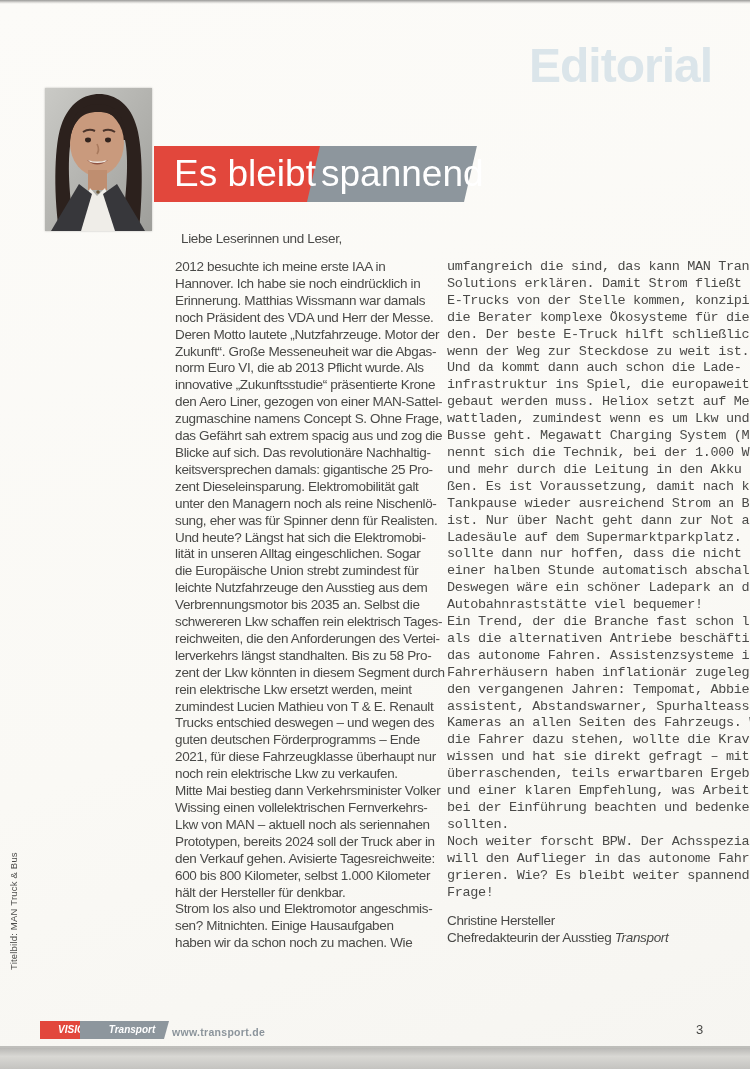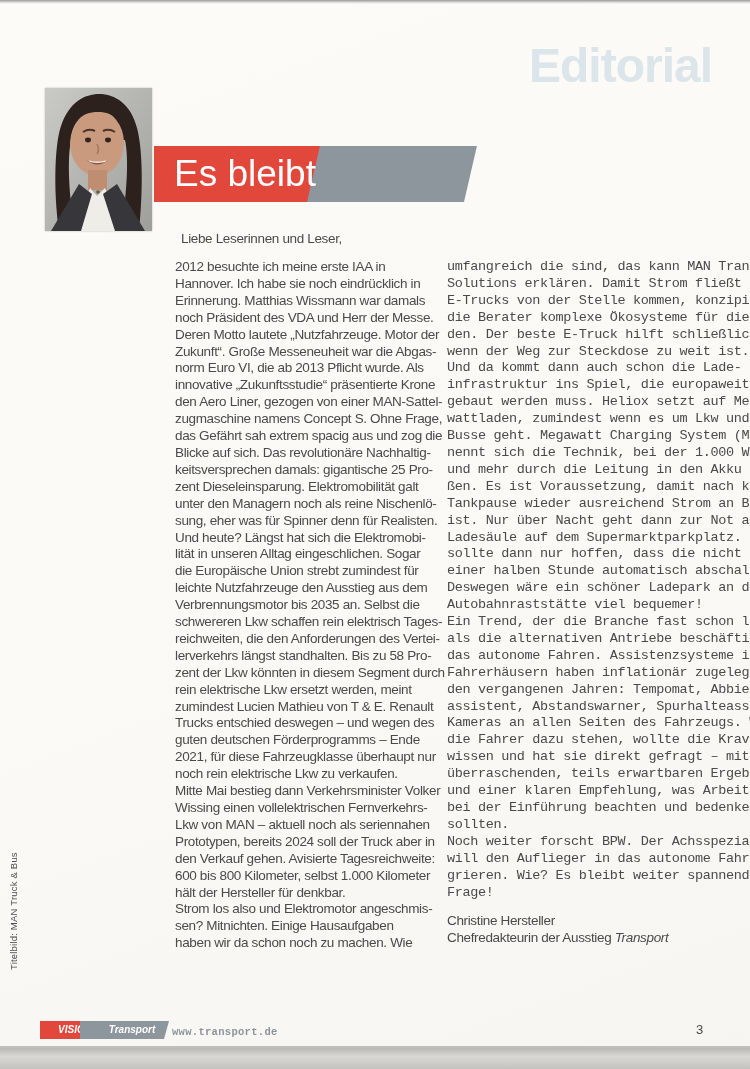--- a/index.html
+++ b/index.html
@@ -52,21 +52,21 @@
   }
 
   .footer-logo { position:absolute; left:40px; top:1021px; height:18px; }
   .logo-box { position:absolute; top:0; height:18px; line-height:18px;
     color:#fff; font-size:10px; font-weight:bold; font-style:italic;
     text-align:center;padding-left:15px; }
   .logo-vision { left:0; width:40px; }
   .logo-transport { left:40px; width:74px;
     clip-path:polygon(0 0, 100% 0, calc(100% - 5px) 100%, 0 100%); }
   .website { position:absolute; left:172px; top:1026px;
-    font-size:10.5px; font-weight:bold; letter-spacing:0.3px; color:#8b949b;font-family:Liberation Mono, monospace; }
+    font-size:10.5px; font-weight:bold; letter-spacing:0.3px; color:#8b949b; }
 
   .page-number { position:absolute; left:696px; top:1022px;
     font-size:13px; color:#4a4a48; }
 </style>
 </head>
 <body>
 
 <div class="page">
 
   <div class="top-edge"></div>
@@ -95,20 +95,21 @@
     <path d="M30,143 L45,100 L52,108 L60,100 L76,143 Z" fill="#efede8"></path>
     <path d="M6,143 L34,96 L47,106 L36,143 Z" fill="#37373b"></path>
     <path d="M100,143 L72,96 L58,106 L70,143 Z" fill="#37373b"></path>
     <circle cx="53" cy="104" r="1.8" fill="#6e5a3a"></circle>
   </svg>
 
   <div class="banner">
     <div class="banner-red" style="background: rgb(226, 71, 60);"></div>
     <div class="banner-gray" style="background: rgb(141, 150, 157);"></div>
     <div class="banner-text t1">Es bleibt</div>
+    <div class="banner-text t2">spannend</div>
   </div>
 
   <div class="bodytext salutation">Liebe Leserinnen und Leser,</div>
 
   <div class="bodytext col-left">2012 besuchte ich meine erste IAA in
 Hannover. Ich habe sie noch eindrücklich in
 Erinnerung. Matthias Wissmann war damals
 noch Präsident des VDA und Herr der Messe.
 Deren Motto lautete „Nutzfahrzeuge. Motor der
 Zukunft“. Große Messeneuheit war die Abgas-

